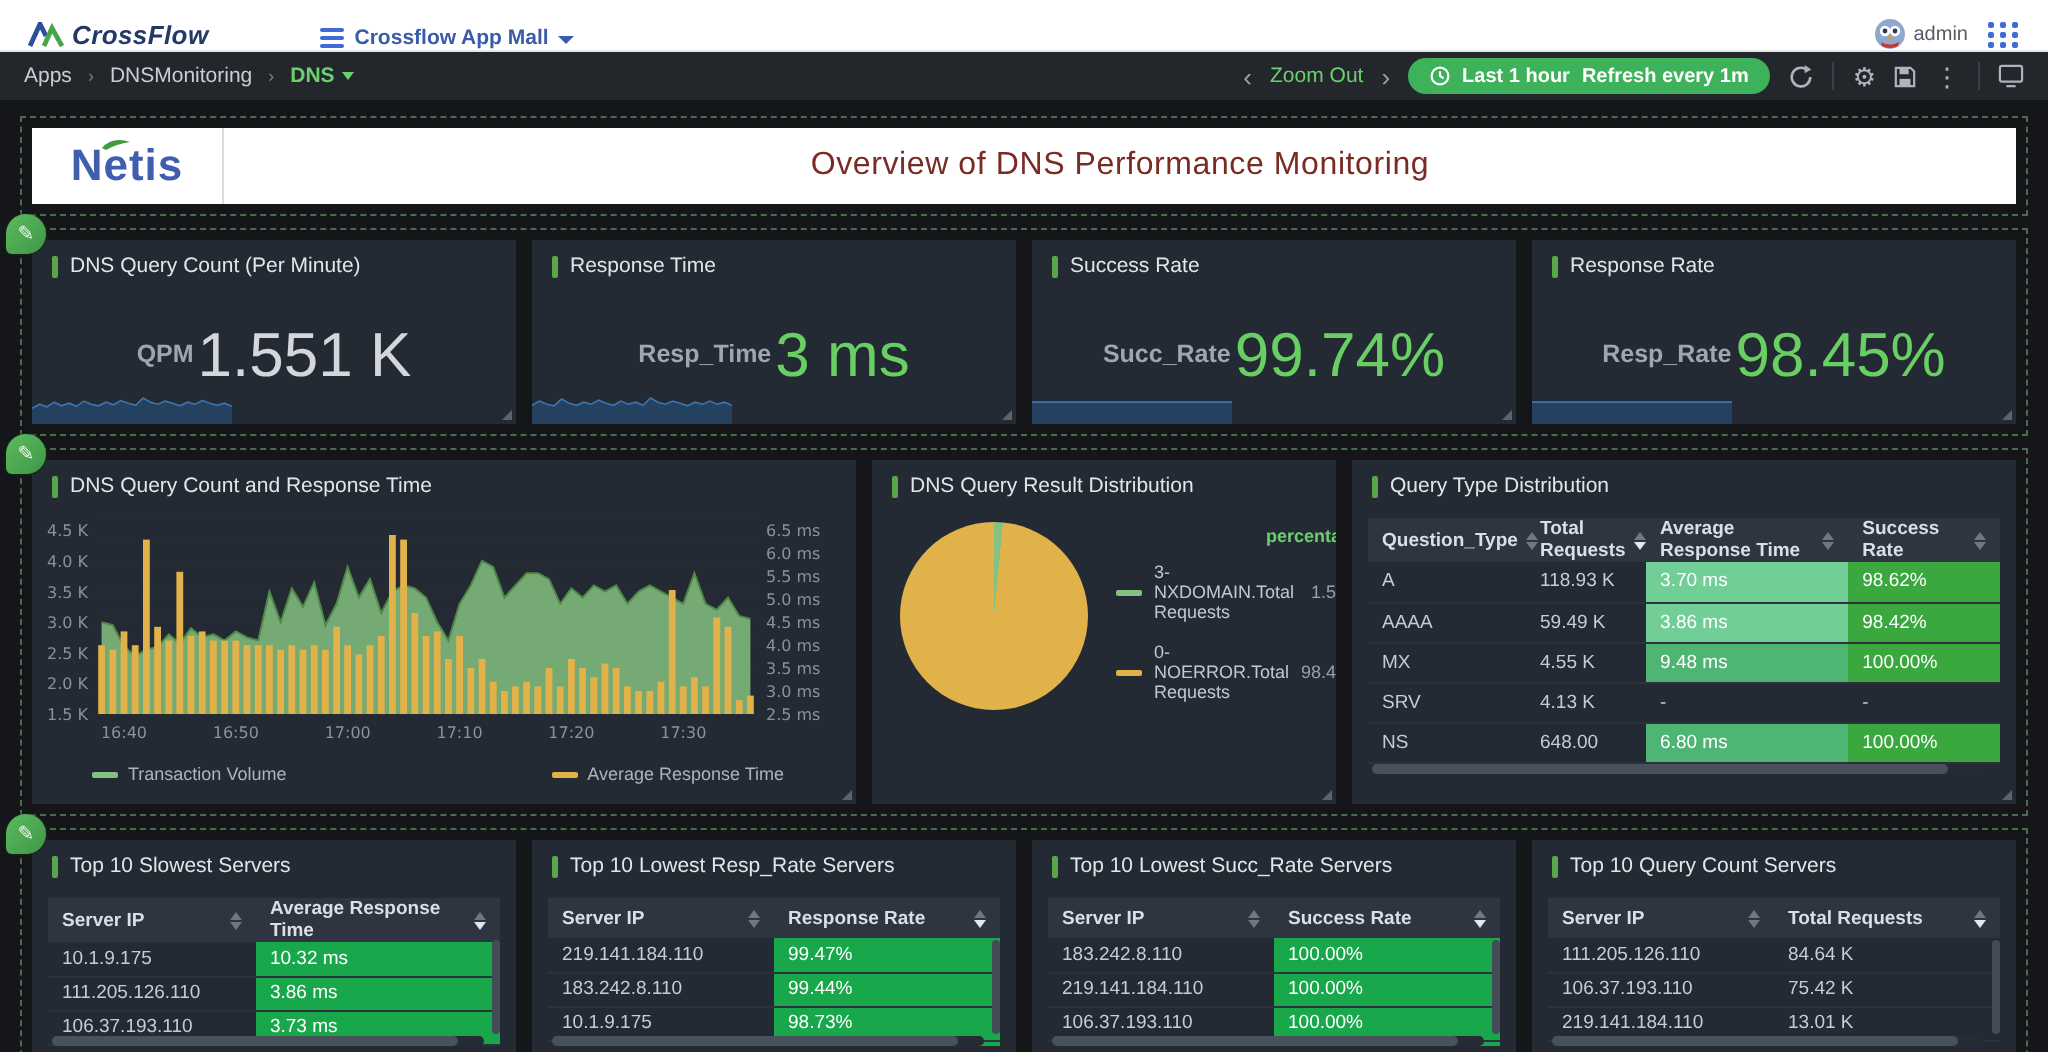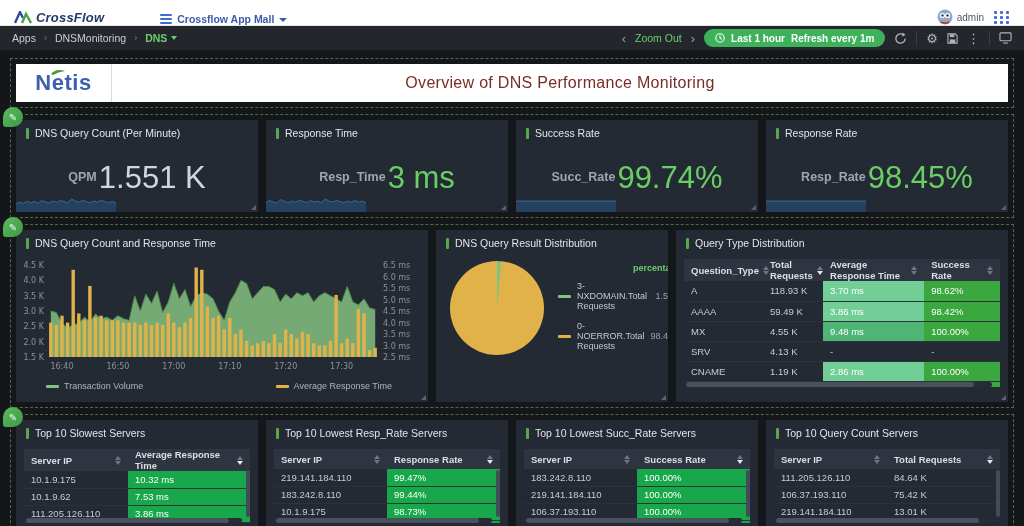--- a/index.html
+++ b/index.html
@@ -496,26 +496,20 @@
                     <td class="c-medgreen">9.48 ms</td>
                     <td class="c-green">100.00%</td>
                   </tr>
                   <tr>
                     <td>SRV</td>
                     <td>4.13 K</td>
                     <td>-</td>
                     <td>-</td>
                   </tr>
                   <tr>
-                    <td>CNAME</td>
-                    <td>1.19 K</td>
-                    <td class="c-mint">2.86 ms</td>
-                    <td class="c-green">100.00%</td>
-                  </tr>
-                  <tr>
                     <td>NS</td>
                     <td>648.00</td>
                     <td class="c-medgreen">6.80 ms</td>
                     <td class="c-green">100.00%</td>
                   </tr>
                 </tbody>
               </table>
             </div>
           <div class="hscroll">
               <i></i>
@@ -558,24 +552,20 @@
                       </div>
                     </th>
                   </tr>
                 </thead>
                 <tbody>
                   <tr>
                     <td>10.1.9.175</td>
                     <td class="c-vivid">10.32 ms</td>
                   </tr>
                   <tr>
-                    <td>10.1.9.62</td>
-                    <td class="c-vivid">7.53 ms</td>
-                  </tr>
-                  <tr>
                     <td>111.205.126.110</td>
                     <td class="c-vivid">3.86 ms</td>
                   </tr>
                   <tr>
                     <td>106.37.193.110</td>
                     <td class="c-vivid">3.73 ms</td>
                   </tr>
                 </tbody>
               </table>
             </div>

